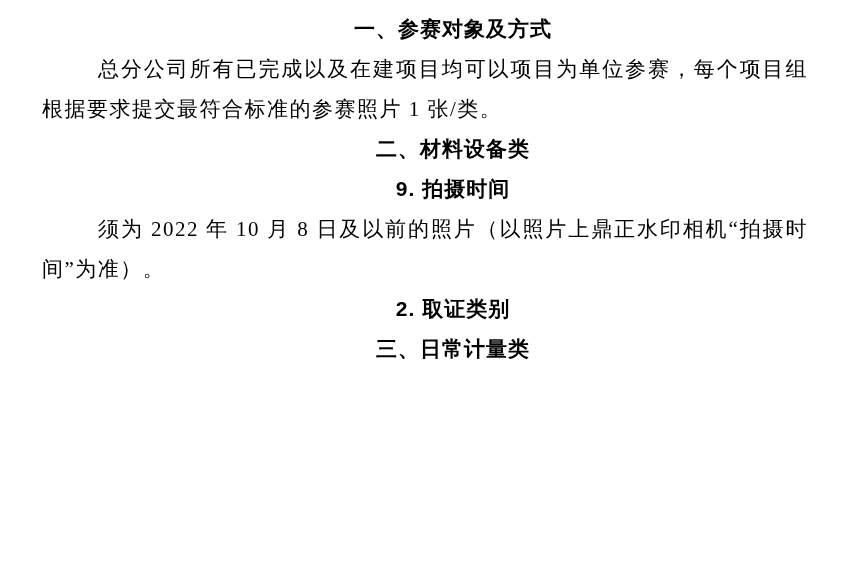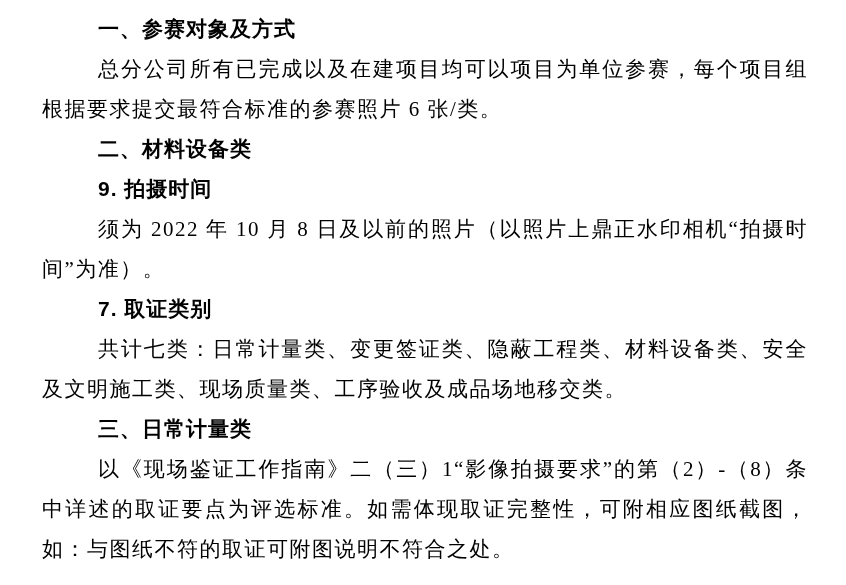--- a/index.html
+++ b/index.html
@@ -25,30 +25,28 @@
     margin: 0;
     text-indent: 56px;
     text-align: justify;
     text-justify: inter-character;
   }
   .heading {
     margin: 0;
     text-indent: 56px;
     font-family: "Liberation Sans", "DejaVu Sans", sans-serif;
     font-weight: bold;
-    text-align: left;
+    text-align: center;
     letter-spacing: 1px;
   }
 </style>
 </head>
 <body>
 
 <div class="page">
   <p class="heading">一、参赛对象及方式</p>
-  <p class="para">总分公司所有已完成以及在建项目均可以项目为单位参赛，每个项目组根据要求提交最符合标准的参赛照片 6 张/类。</p>
+  <p class="para">总分公司所有已完成以及在建项目均可以项目为单位参赛，每个项目组根据要求提交最符合标准的参赛照片 1 张/类。</p>
   <p class="heading">二、材料设备类</p>
   <p class="heading">9. 拍摄时间</p>
   <p class="para">须为 2022 年 10 月 8 日及以前的照片（以照片上鼎正水印相机“拍摄时间”为准）。</p>
-  <p class="heading">7. 取证类别</p>
-  <p class="para">共计七类：日常计量类、变更签证类、隐蔽工程类、材料设备类、安全及文明施工类、现场质量类、工序验收及成品场地移交类。</p>
+  <p class="heading">2. 取证类别</p>
   <p class="heading">三、日常计量类</p>
-  <p class="para">以《现场鉴证工作指南》二（三）1“影像拍摄要求”的第（2）-（8）条中详述的取证要点为评选标准。如需体现取证完整性，可附相应图纸截图，如：与图纸不符的取证可附图说明不符合之处。</p>
 </div>
 
 </body></html>

